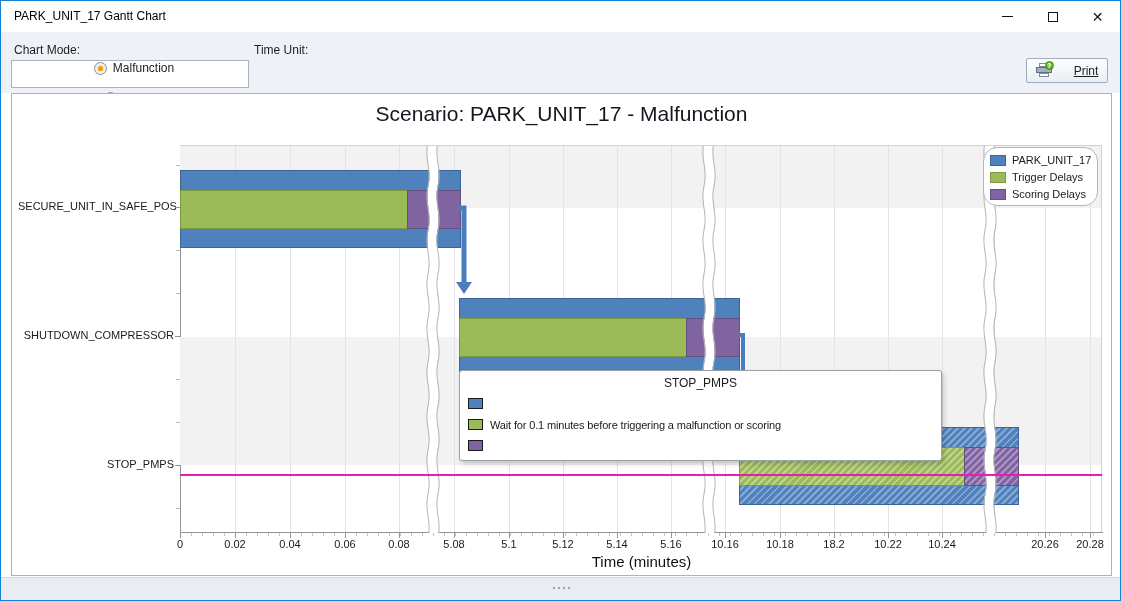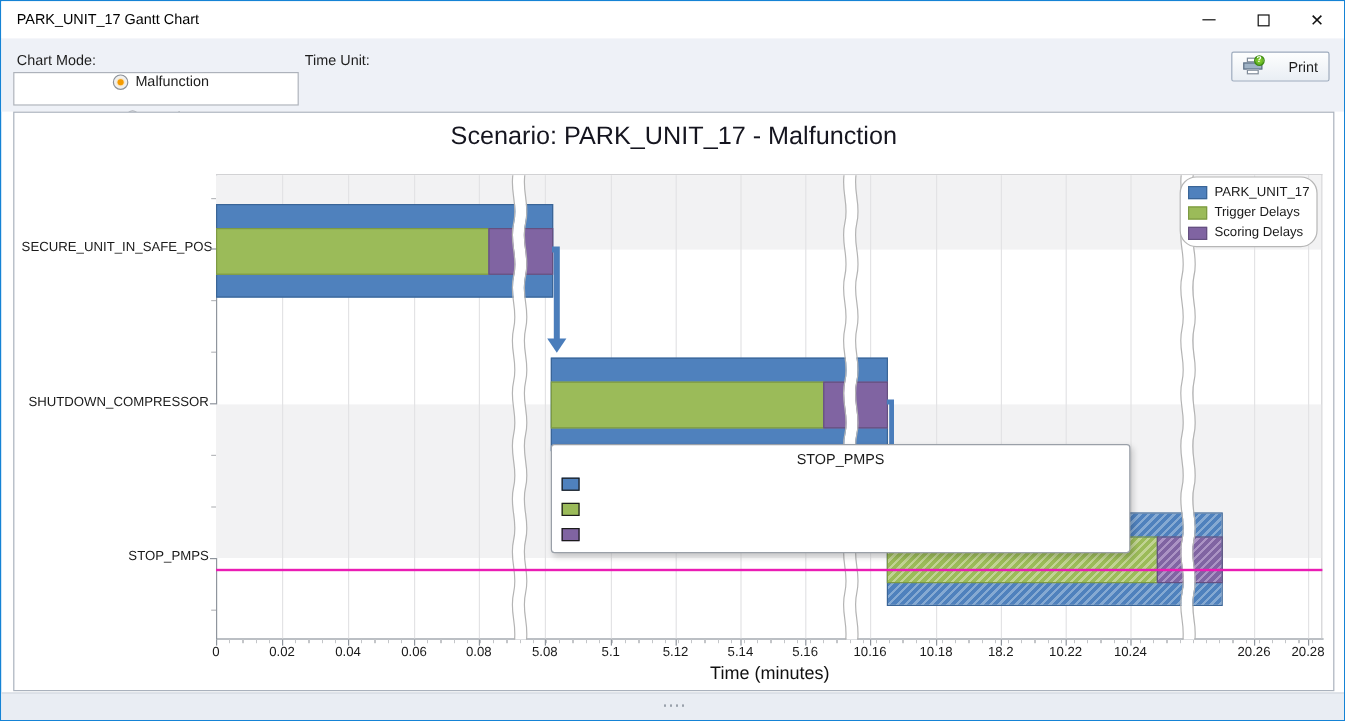--- a/index.html
+++ b/index.html
@@ -17,21 +17,21 @@
 
   
   .toolbar { position:absolute; left:0; top:31px; width:100%; height:61px; background:#eef1f7; }
   .tb-label { position:absolute; font-size:12px; color:#1e1e1e; }
   .groupbox { position:absolute; top:28px; height:28px; background:#fff; border:1px solid #adb2bb; display:flex; align-items:center; gap:16px; padding-left:8px; }
   .radio-row { display:flex; align-items:center; gap:6px; }
   .radio { width:13px; height:13px; border-radius:50%; border:1px solid #8b9097; background:radial-gradient(#ffffff,#e6e8ea); flex:none; }
   .radio.sel::after { content:""; display:block; width:5px; height:5px; border-radius:50%; background:#f59b00; margin:3px; box-shadow:0 0 2px #f7a81e; }
   .radio-label { font-size:12px; color:#1e1e1e; }
 
-  .print-btn { position:absolute; left:1025px; top:11px; width:82px; height:25px; background:linear-gradient(#fdfefe,#e9eef4); border:1px solid #9eacbd; border-radius:2px; display:flex; align-items:center; justify-content:center; gap:20px; font-size:12px; color:#1e1e1e; cursor:default; }
+  .print-btn { position:absolute; left:1025px; top:26px; width:82px; height:25px; background:linear-gradient(#fdfefe,#e9eef4); border:1px solid #9eacbd; border-radius:2px; display:flex; align-items:center; justify-content:center; gap:20px; font-size:12px; color:#1e1e1e; cursor:default;text-decoration:underline; }
   .printer-icon { position:relative; width:18px; height:15px; flex:none; }
   .printer-paper-top { position:absolute; left:3px; top:0; width:10px; height:4px; background:#fff; border:1px solid #7f8b99; }
   .printer-body { position:absolute; left:0; top:4px; width:16px; height:6px; background:#9fb3c6; border:1px solid #5f7186; }
   .printer-paper-out { position:absolute; left:3px; top:10px; width:10px; height:4px; background:#fff; border:1px solid #7f8b99; }
   .printer-badge { position:absolute; right:0; top:-2px; width:9px; height:9px; border-radius:50%; background:radial-gradient(#8fd437,#4ba416); border:1px solid #3c8a10; color:#fff; font-size:7px; font-weight:bold; text-align:center; line-height:8px; }
 
   
   .chart-panel { position:absolute; left:10px; top:92px; width:1101px; height:483px; background:#fff; border:1px solid #aab2bd; }
   .chart-title { position:absolute; top:8px; left:0; width:100%; text-align:center; font-size:21px; color:#15151f; }
 
@@ -266,20 +266,21 @@
         </div>
       </div>
 
       <div class="tooltip">
         <div class="tt-title">STOP_PMPS</div>
         <div class="tt-row">
           <div class="tt-swatch sw-blue"></div>
         </div>
         <div class="tt-row">
           <div class="tt-swatch sw-green"></div>
+          <span>Wait for 0.1 minutes before triggering a malfunction or scoring</span>
         </div>
         <div class="tt-row">
           <div class="tt-swatch sw-purple"></div>
         </div>
       </div>
     </div>
   </div>
 
   <div class="bottom-strip">
     <div class="grip"></div>

